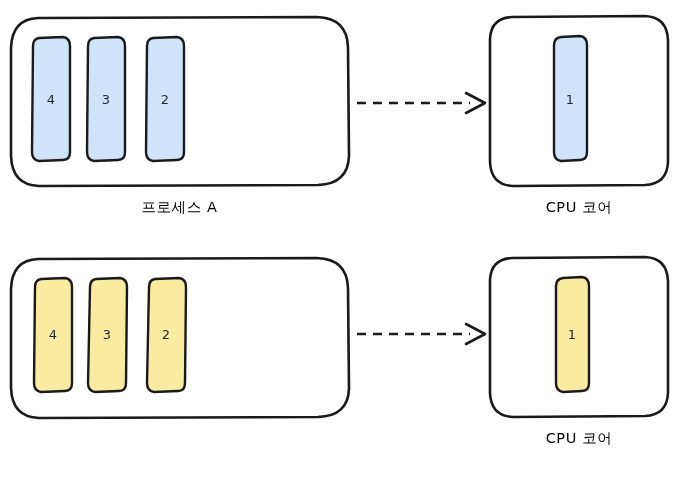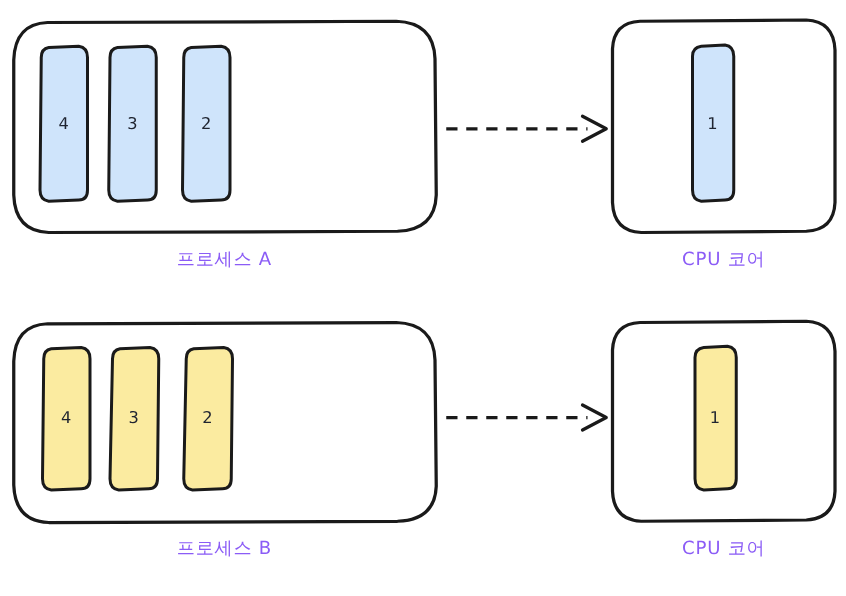--- a/index.html
+++ b/index.html
@@ -63,21 +63,21 @@
     stroke: #1a1a1a;
     stroke-width: 2.6;
     stroke-linecap: round;
     stroke-linejoin: round;
     fill: none;
   }
   .caption {
     position: absolute;
     font-family: "DejaVu Sans", sans-serif;
     font-size: 14.5px;
-    color: #8b5cf6;
+    color: #000000;
     letter-spacing: 0.6px;
     white-space: nowrap;
     text-align: center;
   }
   .caption-proc-a { left: 11px;  top: 198px; width: 337px; }
   .caption-proc-b { left: 11px;  top: 429px; width: 337px; }
   .caption-cpu-1  { left: 490px; top: 198px; width: 178px; }
   .caption-cpu-2  { left: 490px; top: 429px; width: 178px; }
 </style>
 </head>
@@ -124,17 +124,16 @@
 
     <path class="block-yellow" d="M563,278 L582,277 Q589,278 589,286 L589,383 Q589,391 582,391 L563,392 Q556,391 556,383 L556,286 Q556,279 563,278 Z"></path>
     <text class="block-num" x="572" y="335">1</text>
 
   </svg>
 
   <div class="caption caption-proc-a">프로세스 A</div>
 
   <div class="caption caption-cpu-1">CPU 코어</div>
 
-  <div class="caption caption-proc-b">프로세스 B</div>
 
   <div class="caption caption-cpu-2">CPU 코어</div>
 
 </div>
 
 </body></html>

